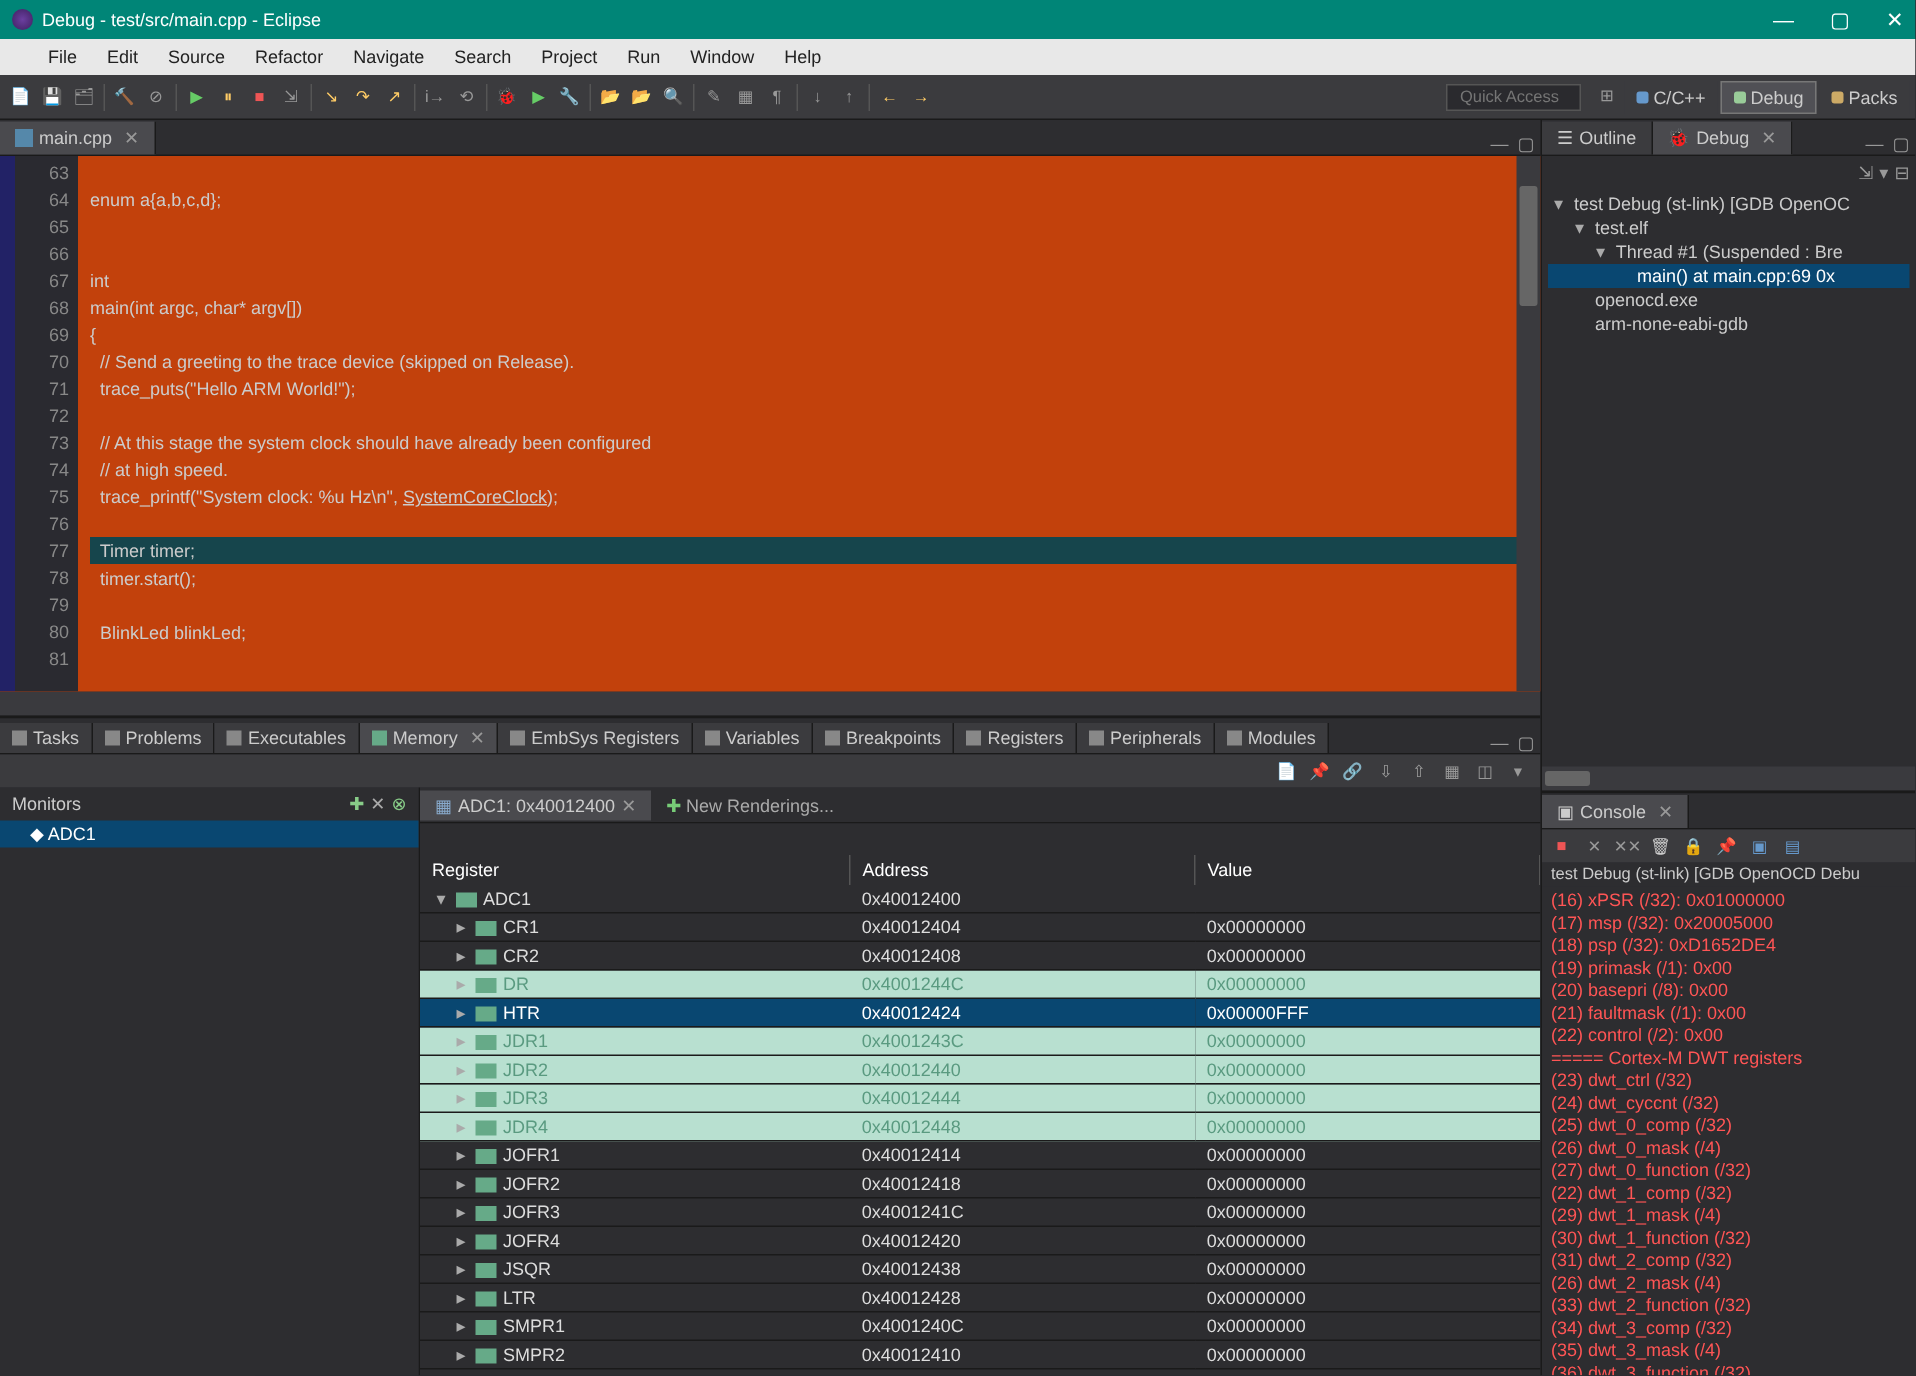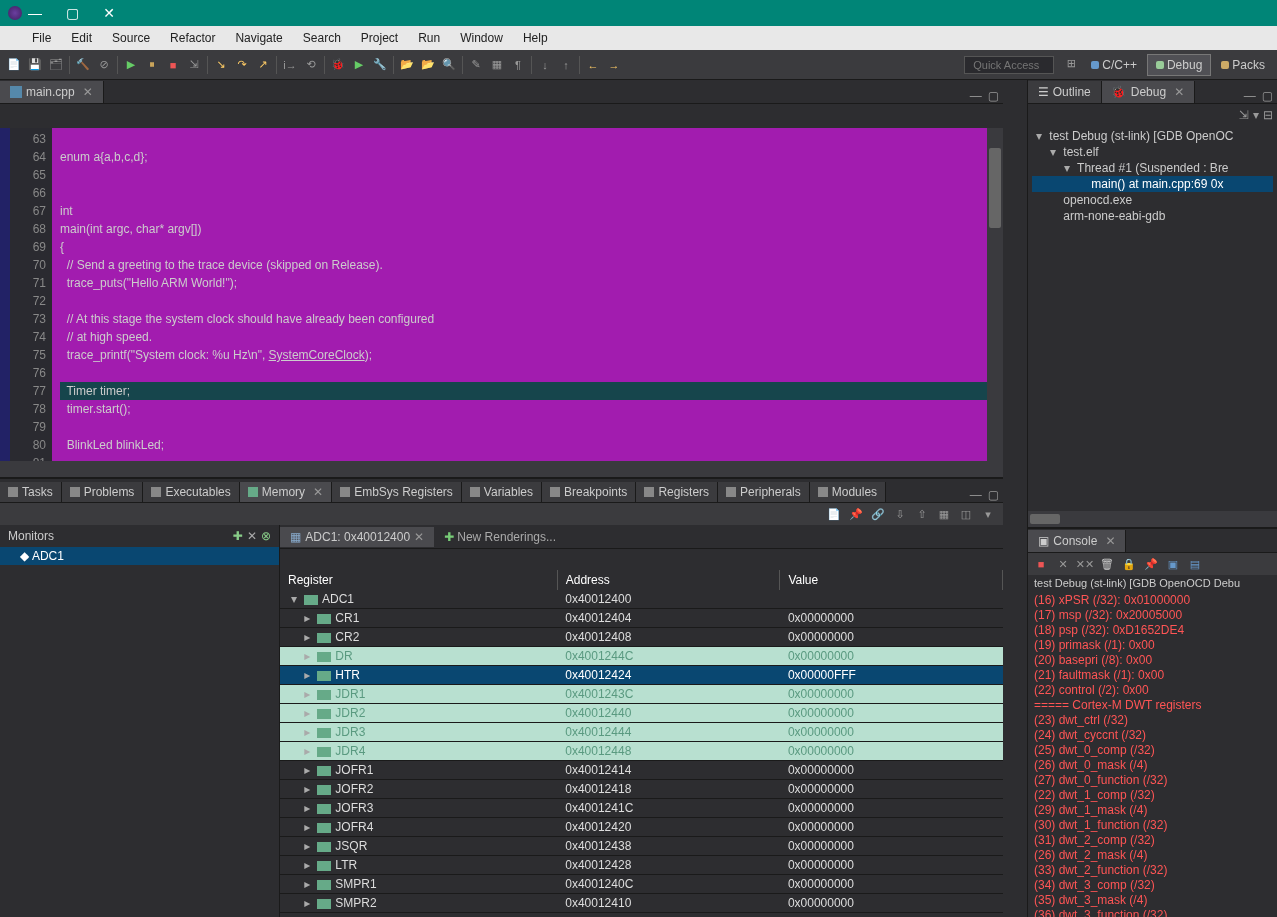--- a/index.html
+++ b/index.html
@@ -20,35 +20,35 @@
 .toolbar { height:30px; background:#3b3b3e; display:flex; align-items:center; padding:0 4px; gap:1px; border-bottom:1px solid #1a1a1a; }
 .toolbar .tb { width:20px; height:20px; display:flex; align-items:center; justify-content:center; cursor:pointer; font-size:11px; color:#999; }
 .toolbar .sep { width:1px; height:18px; background:#555; margin:0 2px; }
 .toolbar .qa { margin-left:auto; background:#2a2a2e; border:1px solid #555; padding:2px 8px; color:#aaa; font-size:11px; width:90px; }
 .toolbar .persp { display:flex; gap:2px; margin-left:6px; }
 .toolbar .persp .p { padding:3px 8px; background:#3b3b3e; cursor:pointer; font-size:11px; display:flex; align-items:center; gap:3px; }
 .toolbar .persp .p.active { background:#505055; border:1px solid #777; }
 .toolbar .persp .p .dot { width:8px; height:8px; border-radius:2px; }
 
 
-.main { flex:1; display:flex; overflow:hidden;gap:24px; }
+.main { flex:1; display:flex; overflow:hidden; }
 .leftcol { flex:1; display:flex; flex-direction:column; overflow:hidden; }
 .rightcol { width:250px; display:flex; flex-direction:column; border-left:1px solid #1a1a1a; }
 
 
 .tabbar { height:24px; background:#2d2d30; display:flex; align-items:flex-end; border-bottom:1px solid #1a1a1a; }
 .tabbar .tab { padding:4px 10px; background:#3b3b3e; color:#ccc; cursor:pointer; display:flex; align-items:center; gap:4px; border-right:1px solid #1a1a1a; }
 .tabbar .tab.active { background:#4a4a4e; }
 .tabbar .tab .ticon { width:12px; height:12px; }
 .tabbar .tab .close { margin-left:4px; color:#999; cursor:pointer; }
 .tabbar .tabctl { margin-left:auto; display:flex; gap:6px; padding:0 4px; color:#999; }
 .tabbar .tabctl span { cursor:pointer; }
 
 
-.editor { flex:1; background:#a21caf; position:relative; overflow:hidden; display:flex;margin-top:24px; }
+.editor { flex:1; background:#c2410c; position:relative; overflow:hidden; display:flex; }
 .gutter { width:42px; background:#2a2a30; text-align:right; padding:2px 6px 0 0; color:#888; font-family:Consolas,monospace; font-size:13px; line-height:18px; }
 .gutterbar { width:10px; background:#226; }
 .code { flex:1; padding:2px 8px; font-family:Consolas,monospace; font-size:13px; line-height:18px; white-space:pre; position:relative; }
 .code .line { height:18px; }
 .code .hl { background:#16454c; width:100%; display:inline-block; }
 .scrollv { position:absolute; right:0; top:0; bottom:0; width:16px; background:#3a3a3e; }
 .scrollv .thumb { position:absolute; left:2px; right:2px; top:20px; height:80px; background:#666; border-radius:2px; }
 .scrollh { height:16px; background:#3a3a3e; }
 
 
@@ -96,20 +96,21 @@
 .console .out { flex:1; background:#2d2d30; padding:2px 6px; font-family:Consolas,monospace; font-size:11px; color:#ff5555; overflow:hidden; line-height:15px; white-space:nowrap; }
 
 .scrollhbar { height:16px; background:#3a3a3e; display:flex; align-items:center; }
 .scrollhbar .thumb { width:30px; height:10px; background:#666; border-radius:2px; margin-left:2px; }
 </style>
 </head>
 <body>
 
 <div class="titlebar">
   <div class="ico"></div>
+  <div class="title">Debug - test/src/main.cpp - Eclipse</div>
   <div class="winbtns">
     <span>—</span>
     <span>▢</span>
     <span>✕</span>
   </div>
 </div>
 
 <div class="menubar" id="menubar">
     <div class="mi">File</div>
     <div class="mi">Edit</div>

